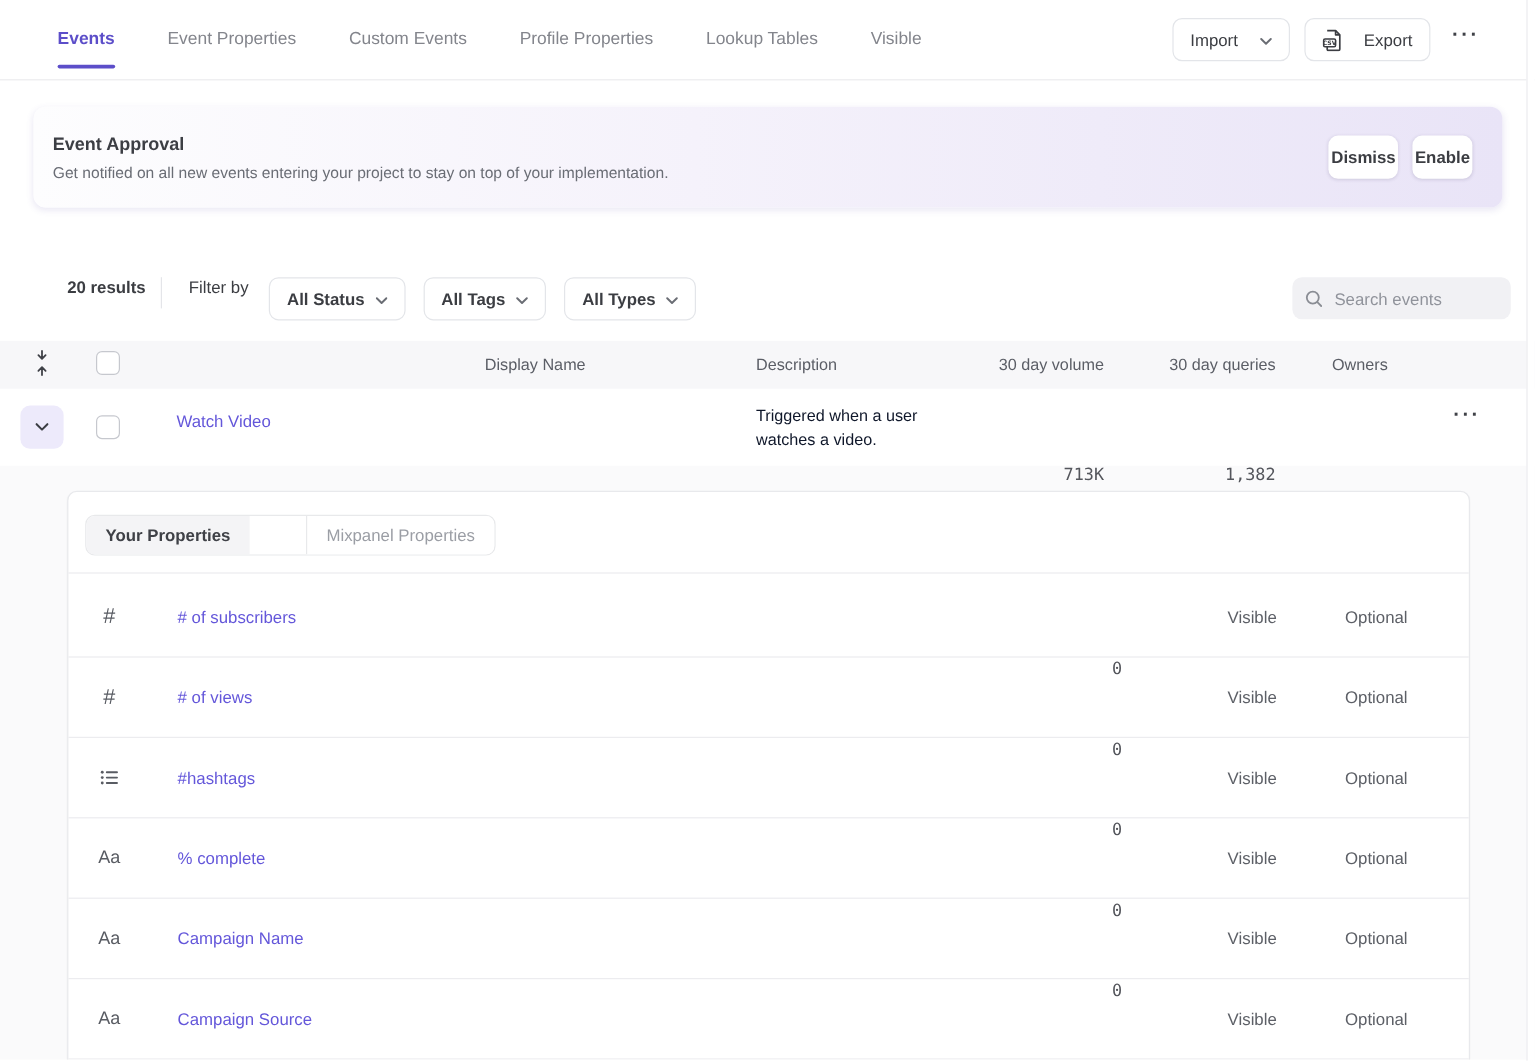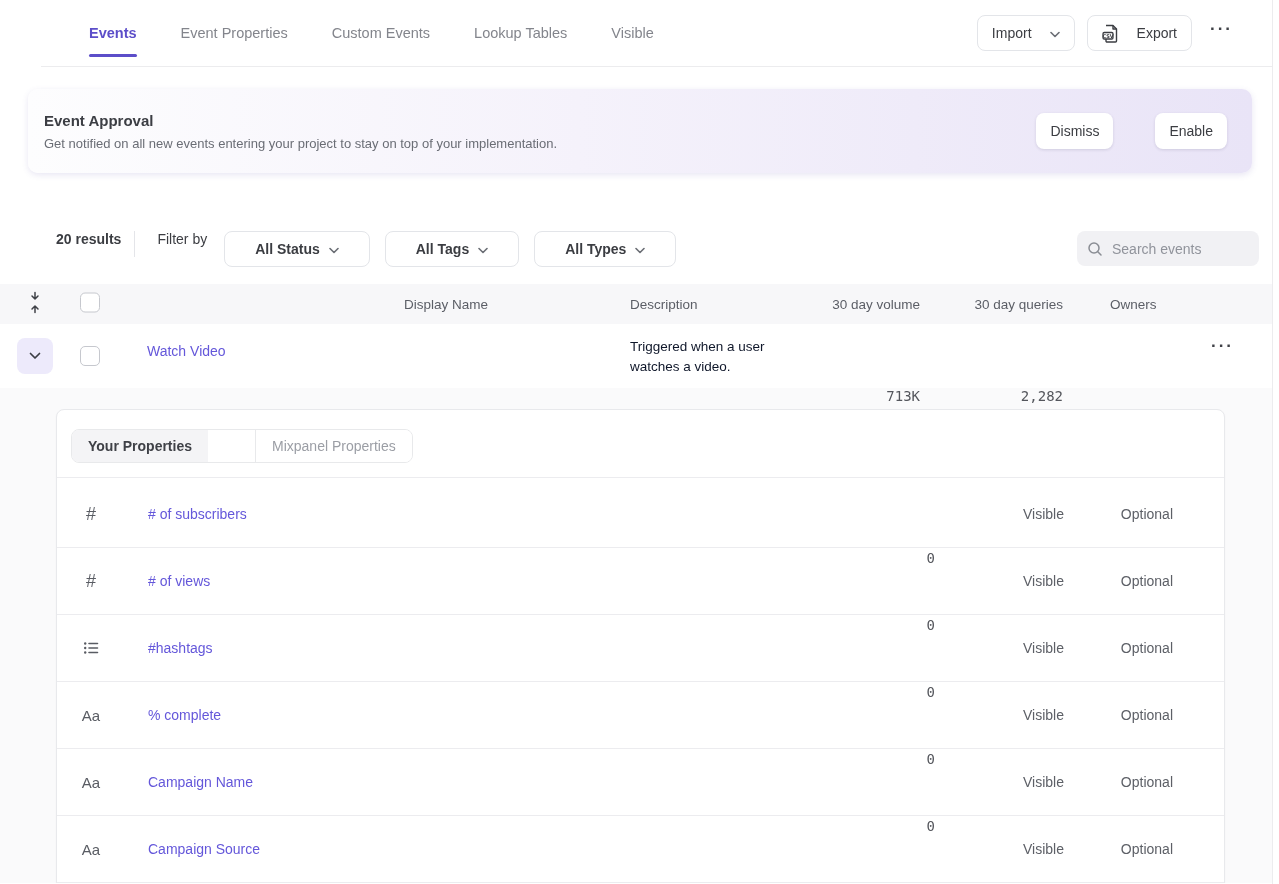--- a/index.html
+++ b/index.html
@@ -7,21 +7,21 @@
   body {
     font-family:"Liberation Sans","DejaVu Sans",sans-serif;
     font-size:14px; color:#3b3d42; background:#ffffff;
     position:relative; overflow:hidden;
   }
   .num { font-family:"DejaVu Sans Mono",monospace; color:#54565c;margin-top:44px; }
 
   
   .topnav {
     height:67px; display:flex; align-items:center;
-    padding:0 40px 0 48px; border-bottom:1px solid #ececee; background:#fff;margin-left:41px;
+    padding:0 40px 0 48px; border-bottom:1px solid #ececee; background:#fff;
   }
   .tabs { display:flex; gap:44px; height:100%; align-items:center; }
   .tab { color:#83858c; font-size:14.5px; cursor:pointer; position:relative;
          height:100%; display:flex; align-items:center; }
   .tab.active { color:#5c4ec9; font-weight:bold; }
   .tab.active::after {
     content:""; position:absolute; left:0; right:0; bottom:9px; height:3px;
     background:#5c4ec9; border-radius:2px;
   }
   .nav-actions { margin-left:auto; display:flex; align-items:center; gap:12px; }
@@ -38,35 +38,35 @@
   .banner {
     margin:22px 27px 0 28px; height:84px; border-radius:10px;
     background:linear-gradient(90deg,#fdfdfe 0%,#f5f2fb 45%,#e9e4f7 100%);
     box-shadow:0 2px 6px rgba(95,80,170,0.14);
     display:flex; align-items:center; padding:0 25px 0 16px;
   }
   .banner-title { font-size:15px; font-weight:bold; color:#3c3e44; margin-bottom:7px; }
   .banner-desc { font-size:13px; color:#6a6d75; }
   .banner-actions { margin-left:auto; display:flex; gap:12px; }
   .banner-btn {
-    height:36px; padding:0 14px; background:#fff; border:none; border-radius:8px;
-    box-shadow:0 1px 3px rgba(40,35,80,0.14); font-size:14px; font-weight:400;
-    color:#3b3d42; cursor:pointer; font-family:inherit;margin-left:30px;
+    height:36px; padding:0 2px; background:#fff; border:none; border-radius:8px;
+    box-shadow:0 1px 3px rgba(40,35,80,0.14); font-size:14px; font-weight:700;
+    color:#3b3d42; cursor:pointer; font-family:inherit;
   }
 
   
   .filter-row {
     margin-top:58px; height:36px; display:flex; align-items:flex-start;
     padding:0 20px 0 56px;
   }
   .results { font-weight:bold; font-size:14px; color:#3b3d42; }
   .vdiv { width:1px; height:26px; background:#e4e5e9; margin:0 22px 0 13px; }
   .filter-by { font-weight:500; margin-right:17px; }
   .dropdown {
-    display:inline-flex; align-items:center; gap:9px; height:36px; padding:0 30px;
+    display:inline-flex; align-items:center; gap:9px; height:36px; padding:0 14px;
     border:1px solid #e3e5e9; border-radius:8px; background:#fff; cursor:pointer;
     font-weight:bold; font-size:14px; color:#3b3d42; margin-right:15px;
   }
   .search {
     margin-left:auto; width:182px; height:35px; background:#f1f1f4; border-radius:8px;
     display:flex; align-items:center; padding:0 10px; gap:9px;
   }
   .search input {
     border:none; outline:none; background:transparent; font-size:14px;
     color:#3b3d42; width:100%; font-family:inherit;
@@ -135,20 +135,21 @@
   }
 </style>
 </head>
 <body>
 
 <div class="topnav">
   <div class="tabs">
     <div class="tab active">Events</div>
     <div class="tab">Event Properties</div>
     <div class="tab">Custom Events</div>
+    <div class="tab">Profile Properties</div>
     <div class="tab">Lookup Tables</div>
     <div class="tab">Visible</div>
   </div>
   <div class="nav-actions">
     <button class="btn">
       <span>Import</span>
       <span class="chev">
         <svg width="10" height="7" viewBox="0 0 10 7">
             <path d="M1 1.5 L5 5.5 L9 1.5" fill="none" stroke="#6a6d74" stroke-width="1.6" stroke-linecap="round" stroke-linejoin="round"></path>
           </svg>
@@ -234,21 +235,21 @@
     <span style="display:flex;">
       <svg width="12" height="8" viewBox="0 0 12 8">
           <path d="M1.5 1.5 L6 6 L10.5 1.5" fill="none" stroke="#3c3e44" stroke-width="1.7" stroke-linecap="round" stroke-linejoin="round"></path>
         </svg>
     </span>
   </button>
   <span class="checkbox"></span>
   <span class="event-name">Watch Video</span>
   <span class="event-desc">Triggered when a user watches a video.</span>
   <span class="event-vol num">713K</span>
-  <span class="event-q num">2,282</span>
+  <span class="event-q num">1,382</span>
   <button class="more-btn row-more">···</button>
 </div>
 
 <div class="expand-region">
   <div class="card">
     <div class="seg-tabs">
       <div class="seg active">Your Properties</div>
       <div class="seg">Mixpanel Properties</div>
     </div>
     <div class="card-div"></div>

